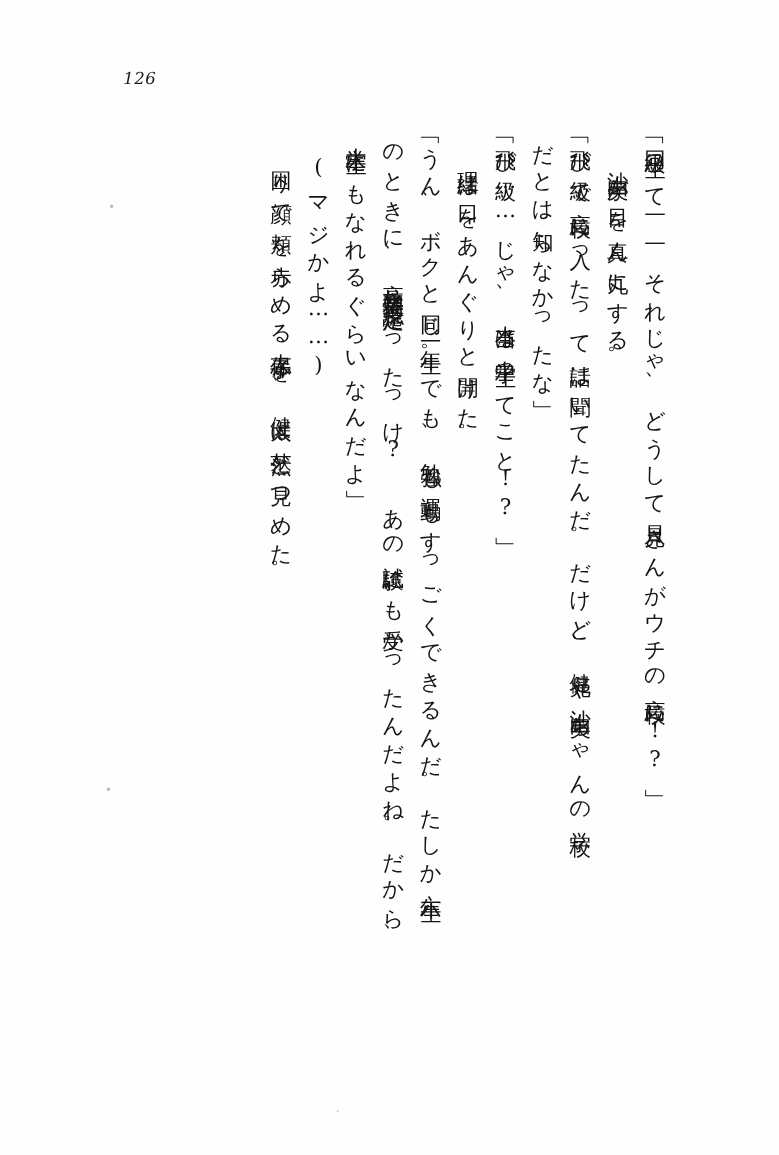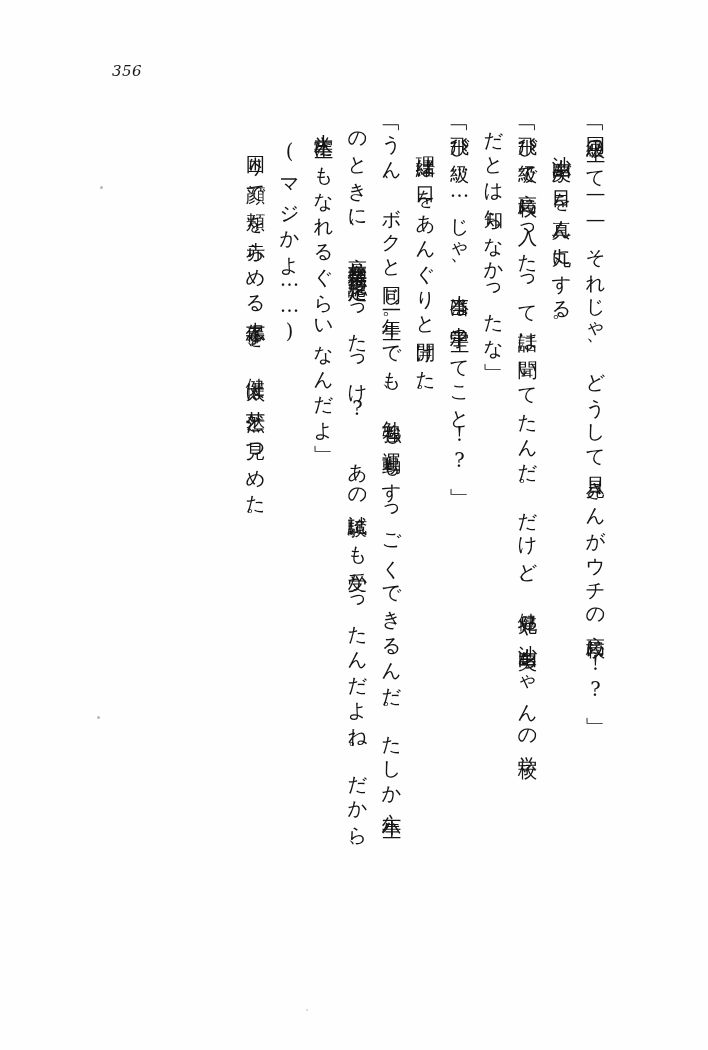--- a/index.html
+++ b/index.html
@@ -57,21 +57,21 @@
   }
   .speck-a { left: 100px; top: 186px; width: 3px; height: 3px; }
   .speck-b { left: 97px; top: 716px; width: 3px; height: 3px; }
   .speck-c { left: 306px; top: 1009px; width: 2px; height: 2px; background: #cfcfcf; }
 </style>
 </head>
 <body>
 
 <div class="page">
 
-  <div class="page-number">356</div>
+  <div class="page-number">126</div>
 
   <div class="text-block">
     <div class="vline">「同級生って——それじゃ、どうして只見さんがウチの高校に!?」</div>
     <div class="vline indent">沙由美が目を真ん丸にする。</div>
     <div class="vline">「飛び級で高校に入ったって話は聞いてたんだ。だけど、健兄や沙由美ちゃんの学校</div>
     <div class="vline">だとは知らなかったな」</div>
     <div class="vline">「飛び級……じゃ、本当は中学生ってこと!?」</div>
     <div class="vline indent">理緒は口をあんぐりと開けた。</div>
     <div class="vline">「うん、ボクと同じ一年生。でも、勉強も運動もすっごくできるんだ。たしか六年生</div>
     <div class="vline">のときに、高校卒業程度認定だったっけ? あの試験にも受かったんだよね。だから、</div>

